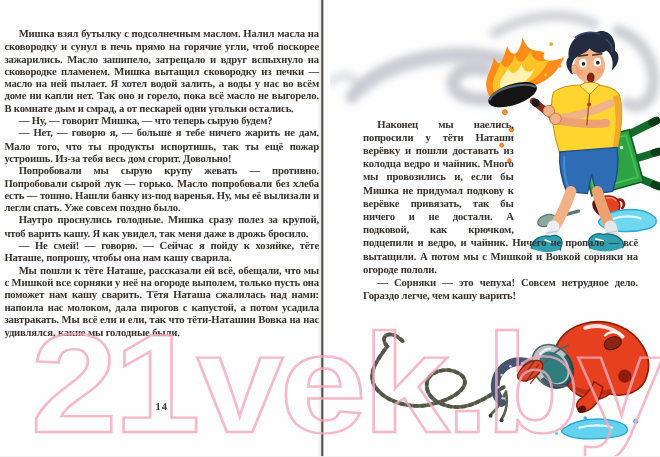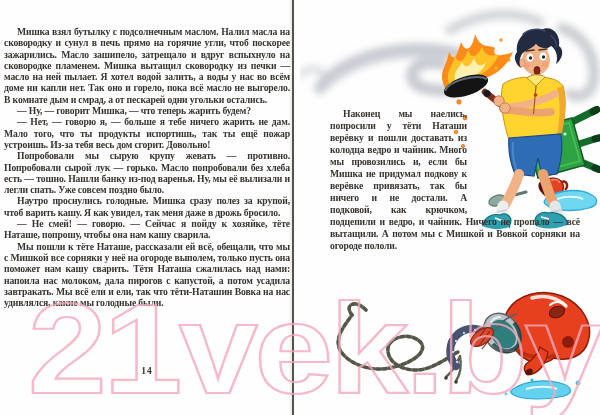--- a/index.html
+++ b/index.html
@@ -37,21 +37,21 @@
   .watermark{position:absolute;left:0;top:240px;width:600px;height:175px;opacity:.8;}
 </style>
 </head>
 <body>
 
 <div class="spread">
 
   <div class="page page-left">
     <div class="textblock tb-left">
       <p>Мишка взял бутылку с подсолнечным маслом. Налил масла на сковородку и сунул в печь прямо на горячие угли, чтоб поскорее зажарились. Масло зашипело, затрещало и вдруг вспыхнуло на сковородке пламенем. Мишка вытащил сковородку из печки — масло на ней пылает. Я хотел водой залить, а воды у нас во всём доме ни капли нет. Так оно и горело, пока всё масло не выгорело. В комнате дым и смрад, а от пескарей одни угольки остались.</p>
-      <p>— Ну, — говорит Мишка, — что теперь жарить будем?</p>
+      <p>— Ну, — говорит Мишка, — что теперь сырую будем?</p>
       <p>— Нет, — говорю я, — больше я тебе ничего жарить не дам. Мало того, что ты продукты испортишь, так ты ещё пожар устроишь. Из-за тебя весь дом сгорит. Довольно!</p>
       <p>Попробовали мы сырую крупу жевать — противно. Попробовали сырой лук — горько. Масло попробовали без хлеба есть — тошно. Нашли банку из-под варенья. Ну, мы её вылизали и легли спать. Уже совсем поздно было.</p>
       <p>Наутро проснулись голодные. Мишка сразу полез за крупой, чтоб варить кашу. Я как увидел, так меня даже в дрожь бросило.</p>
       <p>— Не смей! — говорю. — Сейчас я пойду к хозяйке, тёте Наташе, попрошу, чтобы она нам кашу сварила.</p>
       <p>Мы пошли к тёте Наташе, рассказали ей всё, обещали, что мы с Мишкой все сорняки у неё на огороде выполем, только пусть она поможет нам кашу сварить. Тётя Наташа сжалилась над нами: напоила нас молоком, дала пирогов с капустой, а потом усадила завтракать. Мы всё ели и ели, так что тёти-Наташин Вовка на нас удивлялся, какие мы голодные были.</p>
     </div>
     <div class="pagenum">14</div>
   </div>
 
   <div class="gutter"></div>
@@ -165,20 +165,21 @@
         <path d="M44,204 C52,208 62,208 70,205 L70,208 C60,211 49,211 44,206 Z" fill="#fff"></path>
         <path d="M96,199 C96,193 103,189 109,191 C119,189 128,195 128,202 C124,208 108,210 98,206 Z" fill="#2fa0b0" stroke="#156d7c" stroke-width="1.2"></path>
         <path d="M97,204 C107,208 119,207 127,203 L126,206 C118,210 104,210 97,206 Z" fill="#fff"></path>
         <path d="M56,196 L64,199 M102,195 L110,197" stroke="#fff" stroke-width="1.4"></path>
       </g>
     </svg>
 
     <div class="textblock tb-right">
       <div class="illu-spacer"></div>
       <p>Наконец мы наелись, попросили у тёти Наташи верёвку и пошли доставать из колодца ведро и чайник. Много мы провозились и, если бы Мишка не придумал подкову к верёвке привязать, так бы ничего и не достали. А подковой, как крючком, подцепили и ведро, и чайник. Ничего не пропало — всё вытащили. А потом мы с Мишкой и Вовкой сорняки на огороде пололи.</p>
+      <p>— Сорняки — это чепуха! Совсем нетрудное дело. Гораздо легче, чем кашу варить!</p>
     </div>
 
     <svg class="svg-abs" style="left:16px;top:290px;" width="290" height="125" viewBox="0 0 290 125">
       <g>
         <path d="M56,20 C44,8 34,16 42,25 C34,36 24,48 30,60 C38,74 60,82 80,78 C108,72 120,58 108,50 C96,42 76,48 78,62 C80,76 100,84 118,78 C132,73 140,66 148,62" fill="none" stroke="#6d7160" stroke-width="3.4" stroke-linecap="round"></path>
         <path d="M56,20 C44,8 34,16 42,25 C34,36 24,48 30,60 C38,74 60,82 80,78 C108,72 120,58 108,50 C96,42 76,48 78,62 C80,76 100,84 118,78 C132,73 140,66 148,62" fill="none" stroke="#4a4e3f" stroke-width="3.4" stroke-linecap="round" stroke-dasharray="2.5 4" opacity=".75"></path>
         <path d="M150,66 C146,76 142,82 136,87 M150,66 C152,78 150,85 146,91" fill="none" stroke="#5c604f" stroke-width="2.4" stroke-linecap="round"></path>
         <circle cx="136" cy="88" r="1.8" fill="#3a3d30"></circle>
           <circle cx="146" cy="92" r="1.8" fill="#3a3d30"></circle>
       </g>

